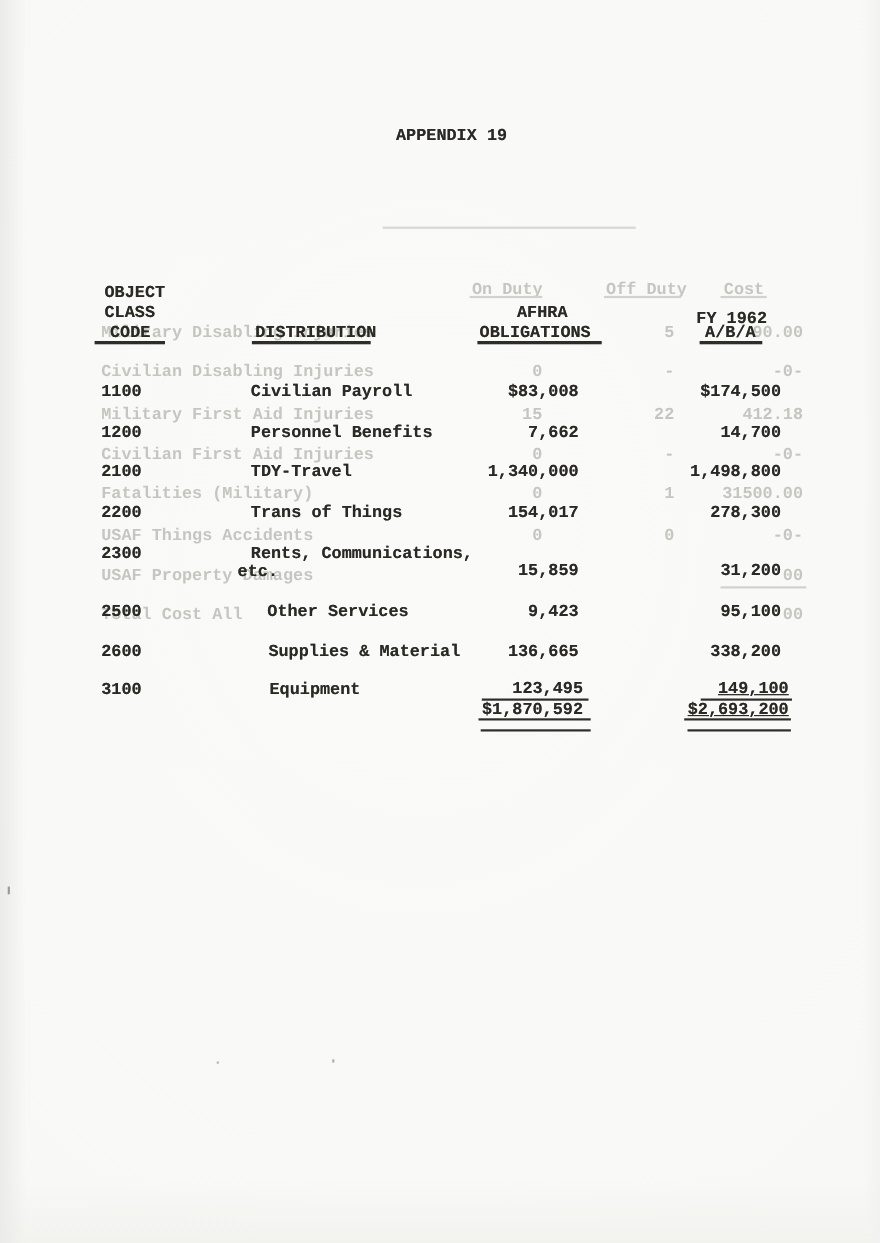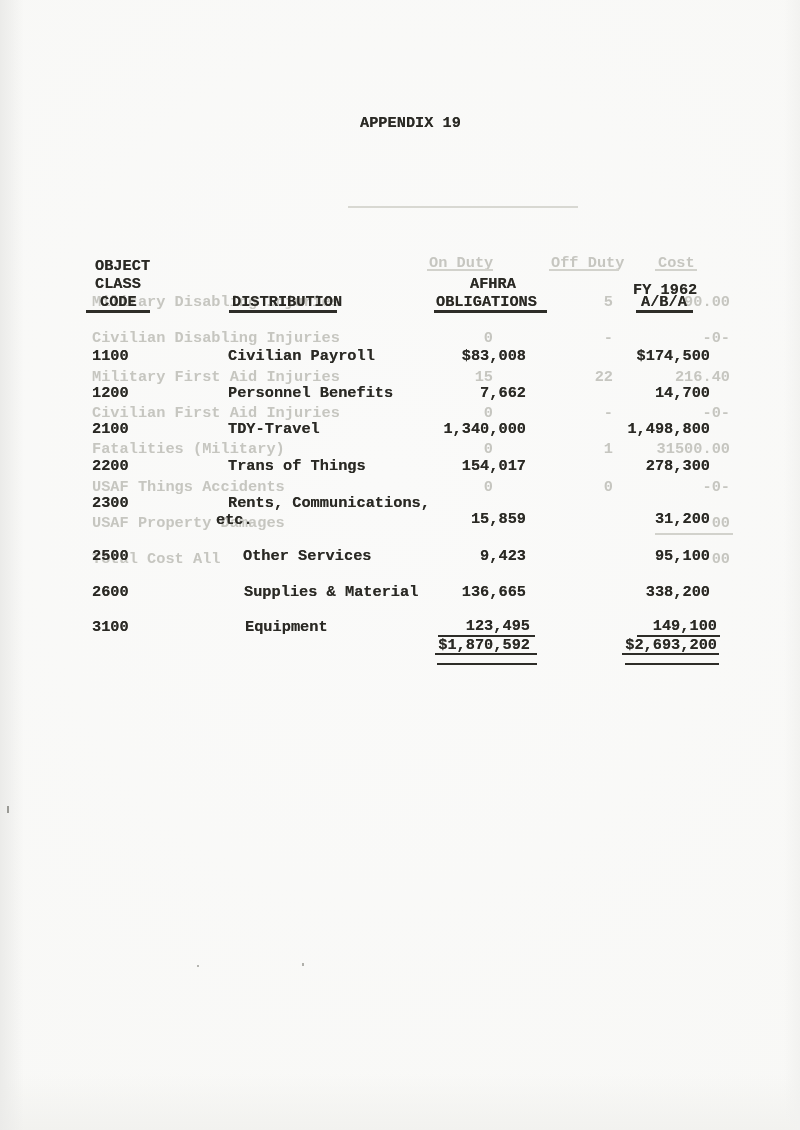--- a/index.html
+++ b/index.html
@@ -23,21 +23,21 @@
     text-shadow:0 0 0.5px rgba(42,41,36,0.65);
   }
   .ghost{
     color:#c6c6c0;
     text-shadow:none;
   }
   .num{text-align:right;}
   .c3{left:381px;width:145px;}
   .c4{left:560px;width:150px;}
   .c3b{left:390px;width:140px;}
-  .c4b{left:567px;width:150px;}
+  .c4b{left:567px;width:150px;text-decoration:underline;}
   .g-on{left:445px;width:48px;text-align:right;}
   .g-off{left:565px;width:48px;text-align:right;}
   .g-cost{left:635px;width:95px;text-align:right;}
   .rule{position:absolute;height:2.5px;background:#2e2d28;}
   .rule.thin{height:2px;}
   .grule{position:absolute;height:1.5px;background:#d2d2cc;}
   .footer{
     position:absolute;
     white-space:nowrap;
     font:bold 21px/24px "Liberation Serif","DejaVu Serif",serif;
@@ -65,21 +65,21 @@
   <span class="t ghost g-cost" style="top:296px">90.00</span>
 
   <span class="t ghost" style="left:92px;top:332px">Civilian Disabling Injuries</span>
   <span class="t ghost g-on" style="top:332px">0</span>
   <span class="t ghost g-off" style="top:332px">-</span>
   <span class="t ghost g-cost" style="top:332px">-0-</span>
 
   <span class="t ghost" style="left:92px;top:371px">Military First Aid Injuries</span>
   <span class="t ghost g-on" style="top:371px">15</span>
   <span class="t ghost g-off" style="top:371px">22</span>
-  <span class="t ghost g-cost" style="top:371px">216.40</span>
+  <span class="t ghost g-cost" style="top:371px">412.18</span>
 
   <span class="t ghost" style="left:92px;top:407px">Civilian First Aid Injuries</span>
   <span class="t ghost g-on" style="top:407px">0</span>
   <span class="t ghost g-off" style="top:407px">-</span>
   <span class="t ghost g-cost" style="top:407px">-0-</span>
 
   <span class="t ghost" style="left:92px;top:443px">Fatalities (Military)</span>
   <span class="t ghost g-on" style="top:443px">0</span>
   <span class="t ghost g-off" style="top:443px">1</span>
   <span class="t ghost g-cost" style="top:443px">31500.00</span>

